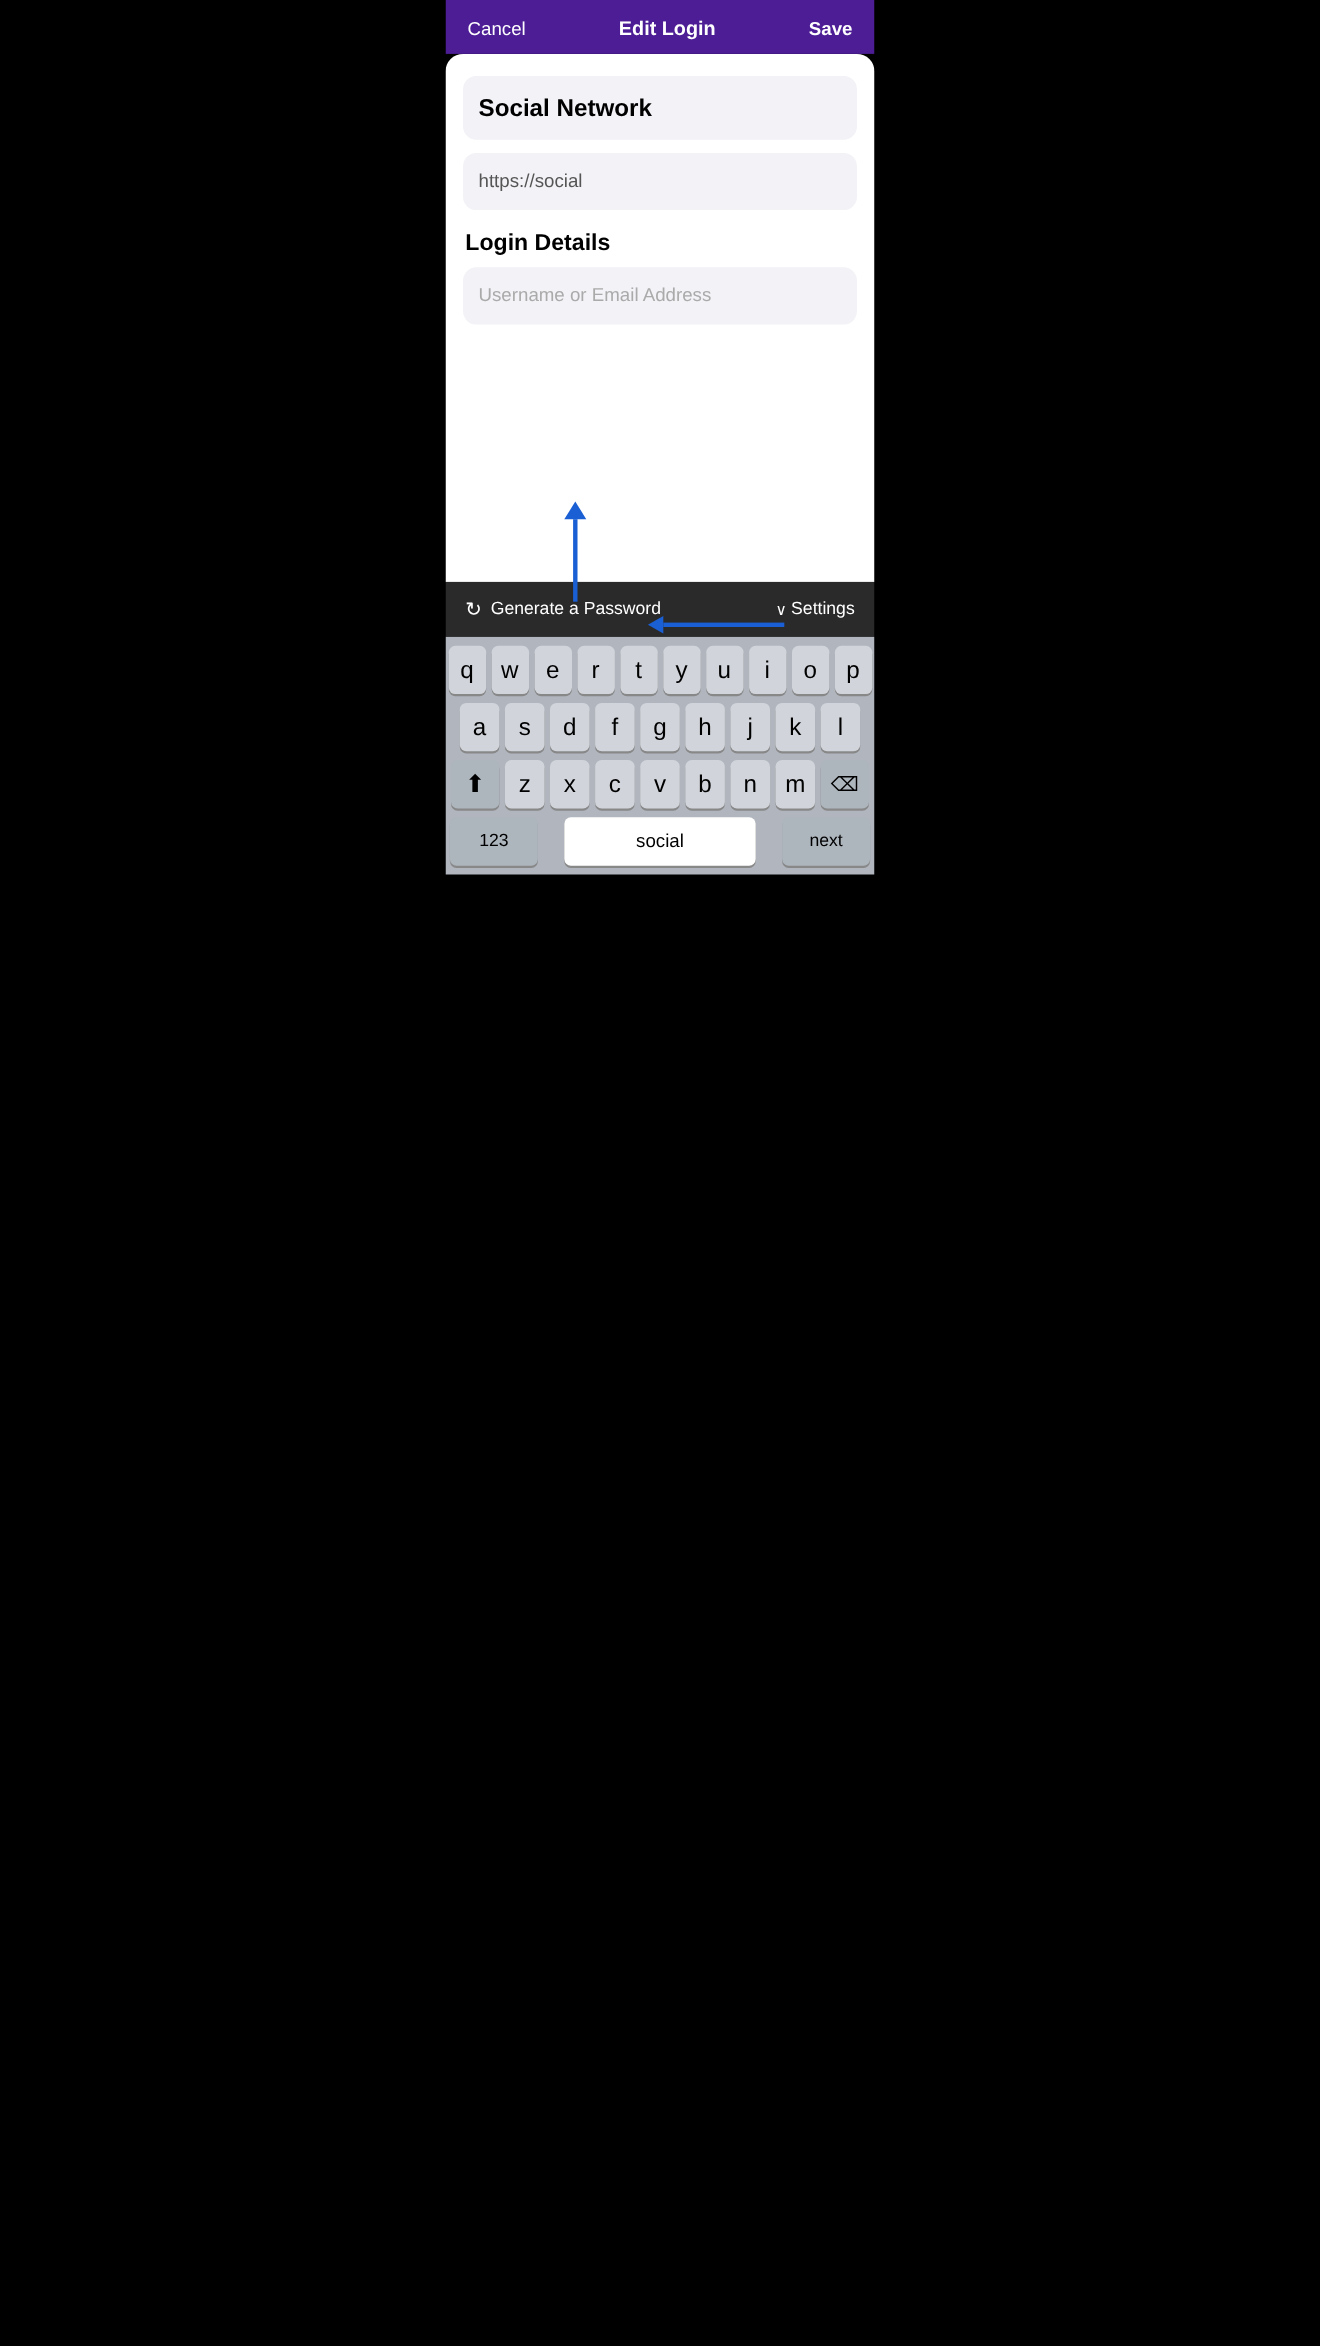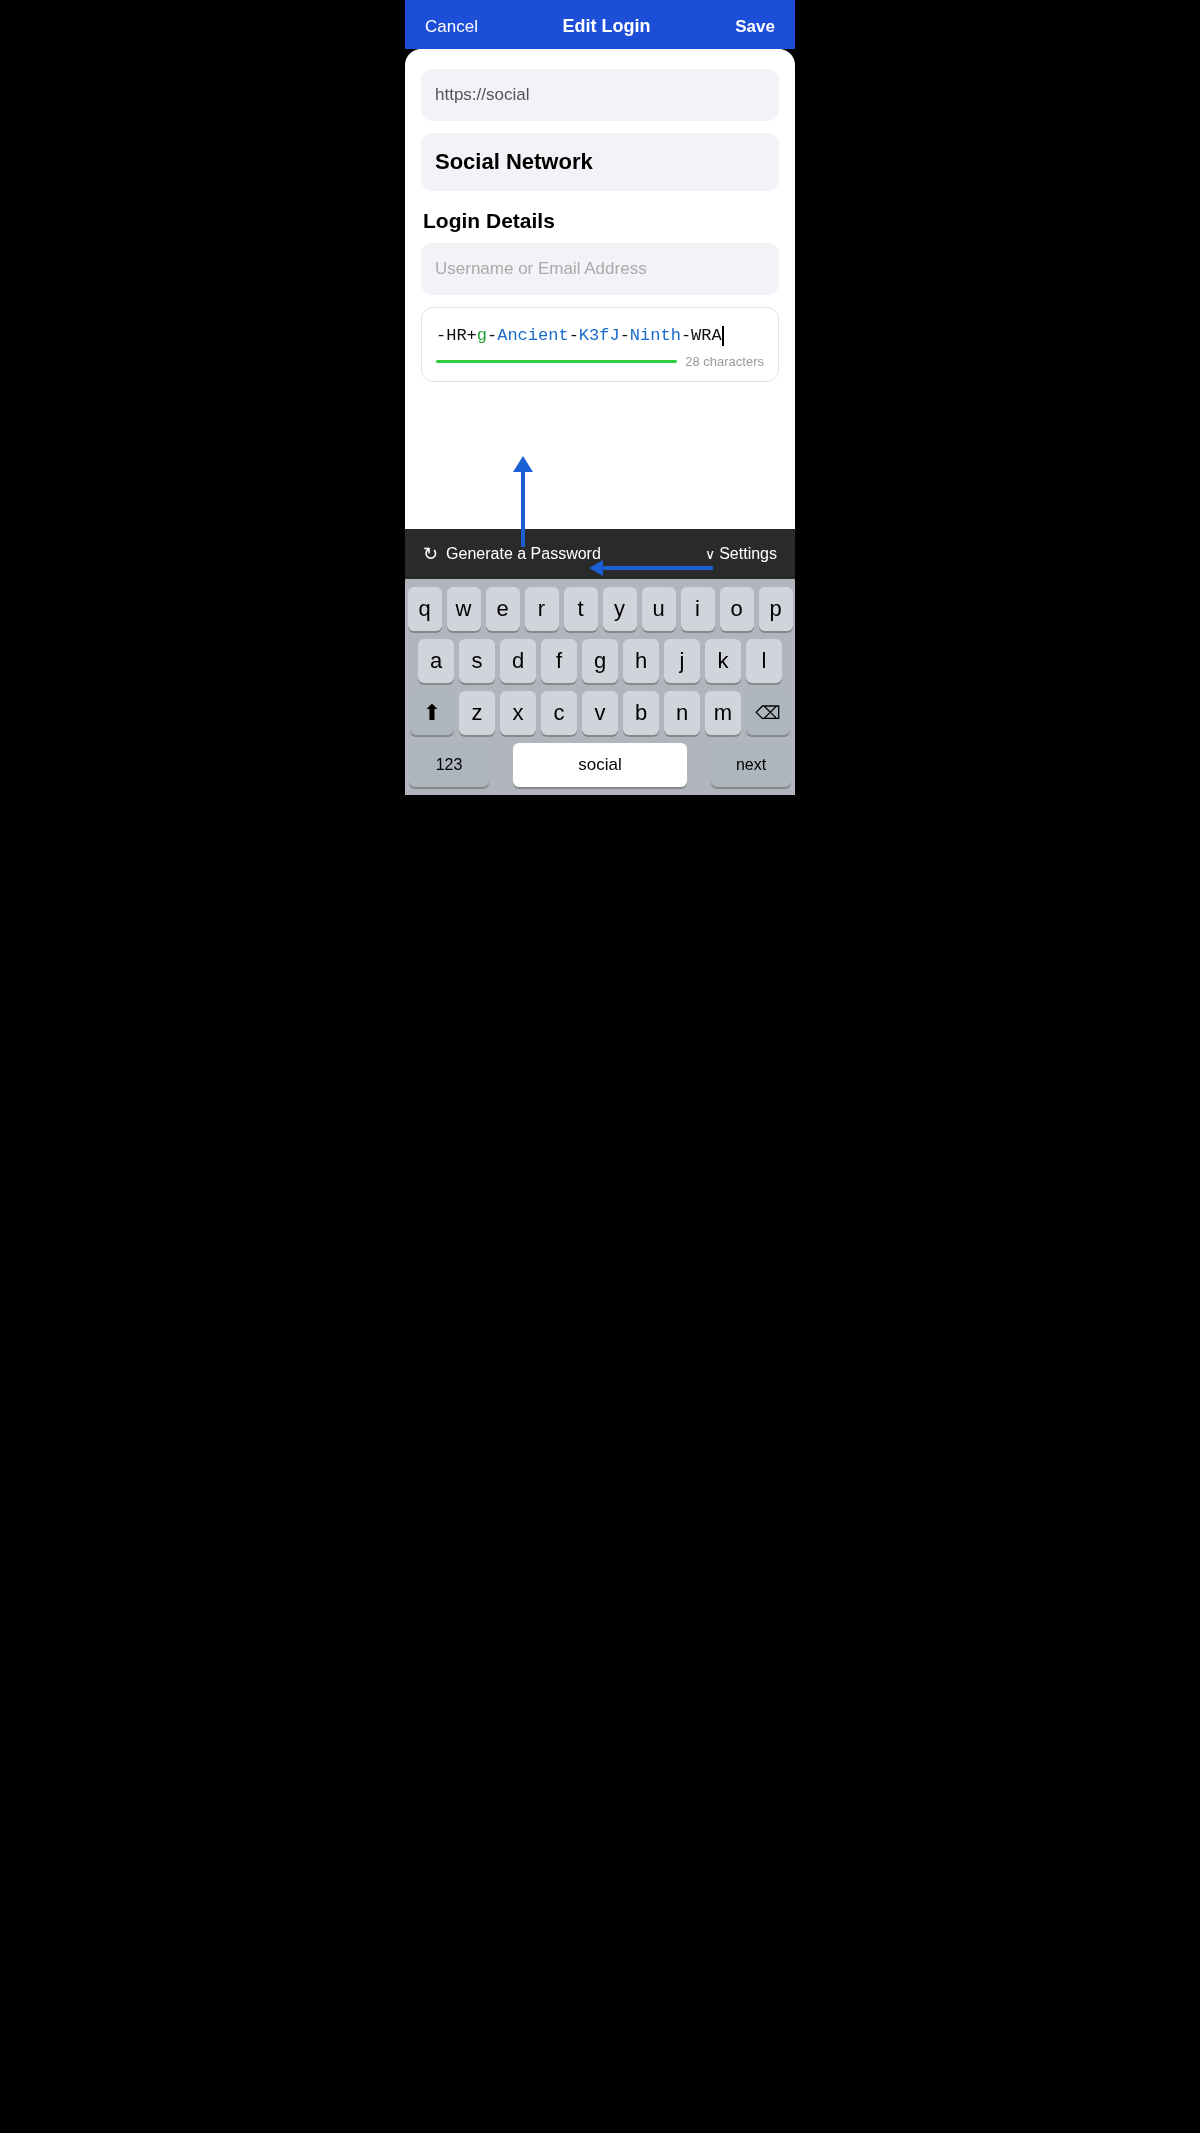--- a/index.html
+++ b/index.html
@@ -16,21 +16,21 @@
     .phone-container {
       width: 390px;
       min-height: 844px;
       background: #000;
       position: relative;
       overflow: hidden;
     }
 
     
     .nav-bar {
-      background: #1d4ed8;
+      background: #4c1d95;
       display: flex;
       justify-content: space-between;
       align-items: center;
       padding: 16px 20px 12px;
     }
 
     .nav-cancel {
       color: #fff;
       font-size: 17px;
       font-weight: 400;
@@ -310,42 +310,33 @@
 
   <div class="nav-bar">
     <span class="nav-cancel">Cancel</span>
     <span class="nav-title">Edit Login</span>
     <span class="nav-save">Save</span>
   </div>
 
   <div class="form-area">
 
     <div class="field-block">
+      <span class="field-name">Social Network</span>
+    </div>
+
+    <div class="field-block">
       <span class="field-url">https://social</span>
-    </div>
-
-    <div class="field-block">
-      <span class="field-name">Social Network</span>
     </div>
 
     <div class="section-label">Login Details</div>
 
     <div class="username-field">
       <span class="username-placeholder">Username or Email Address</span>
     </div>
 
-    <div class="password-field">
-      <div class="password-text">
-        <span class="pw-black">-HR+</span><span class="pw-green">g</span><span class="pw-black">-</span><span class="pw-blue">Ancient</span><span class="pw-black">-</span><span class="pw-blue">K3fJ</span><span class="pw-black">-</span><span class="pw-blue">Ninth</span><span class="pw-black">-WRA</span><span class="password-cursor"></span>
-      </div>
-      <div class="password-underline-row">
-        <div class="password-underline"></div>
-        <span class="char-count">28 characters</span>
-      </div>
-    </div>
 
   </div>
 
   <div class="generate-bar">
     <div class="generate-left">
       <span class="refresh-icon">↻</span>
       <span>Generate a Password</span>
     </div>
     <div class="settings-btn">
       <span class="chevron-down">∨</span>

